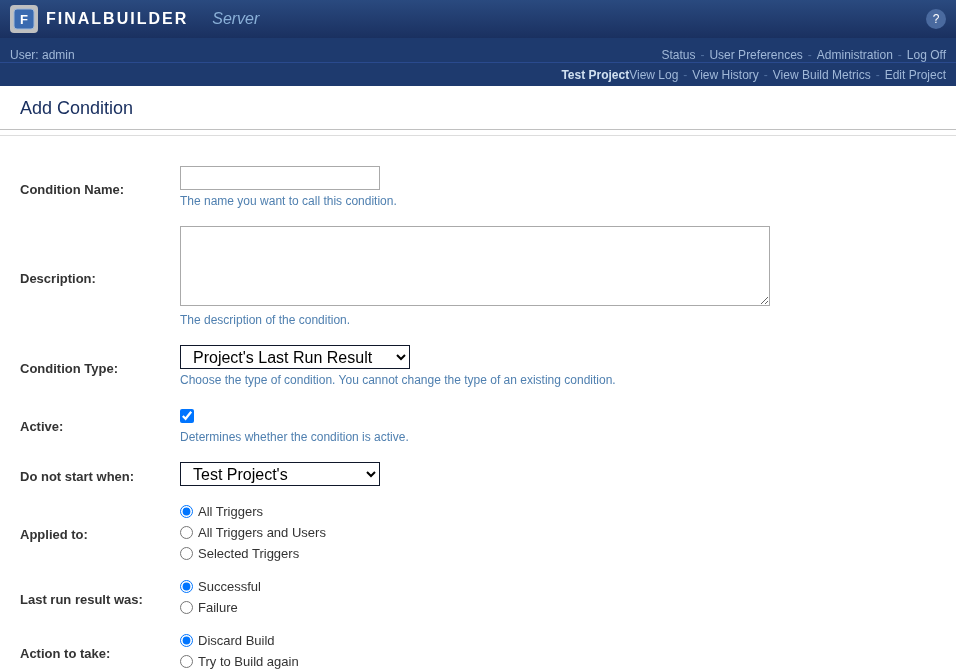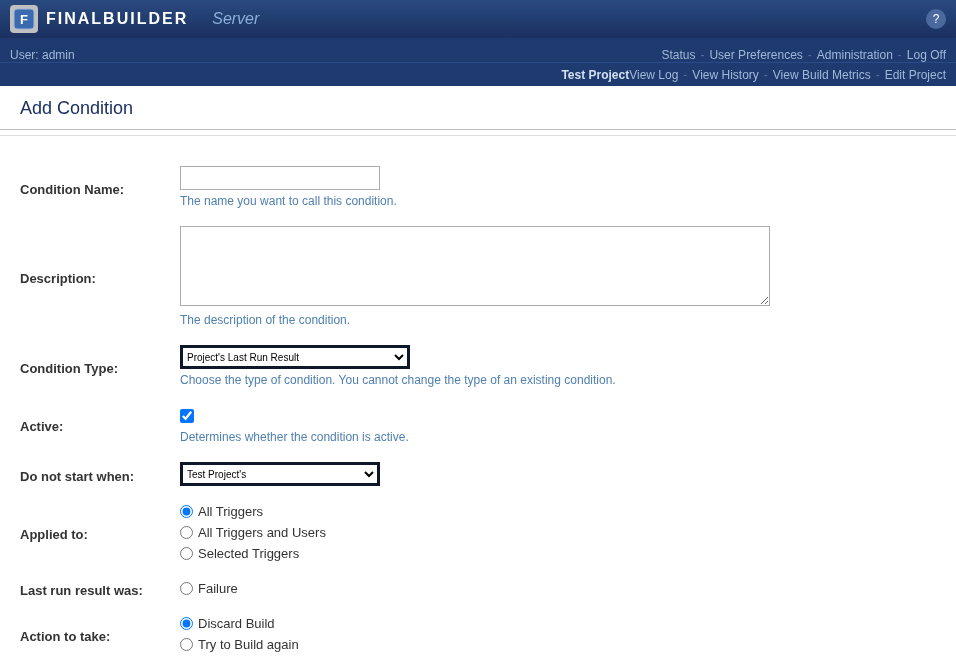--- a/index.html
+++ b/index.html
@@ -151,23 +151,23 @@
       width: 590px;
       height: 80px;
       border: 1px solid #aaa;
       padding: 4px;
       font-size: 12px;
       resize: vertical;
     }
 
     select {
       height: 24px;
-      border: 3px solid #0f172a;
-      padding: 2px 0;
-      font-size: 10px;
+      border: 1px solid #0f172a;
+      padding: 2px 8px;
+      font-size: 16px;
       background: white;
       min-width: 200px;
     }
 
     input[type="checkbox"] {
       width: 14px;
       height: 14px;
       margin-top: 4px;
     }
 
@@ -326,20 +326,24 @@
           </label>
         </div>
       </div>
     </div>
 
     <div class="form-row">
       <div class="form-label">Last run result was:</div>
       <div class="form-control-area">
         <div class="radio-group">
           <label class="radio-item">
+            <input type="radio" name="last_run_result" checked="" style="">
+            <span>Successful</span>
+          </label>
+          <label class="radio-item">
             <input type="radio" name="last_run_result" style="">
             <span>Failure</span>
           </label>
         </div>
       </div>
     </div>
 
     <div class="form-row">
       <div class="form-label">Action to take:</div>
       <div class="form-control-area">

